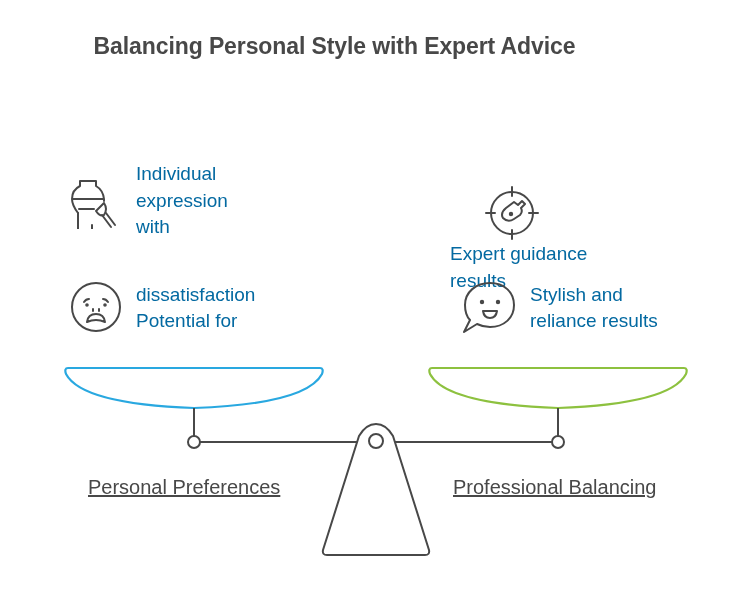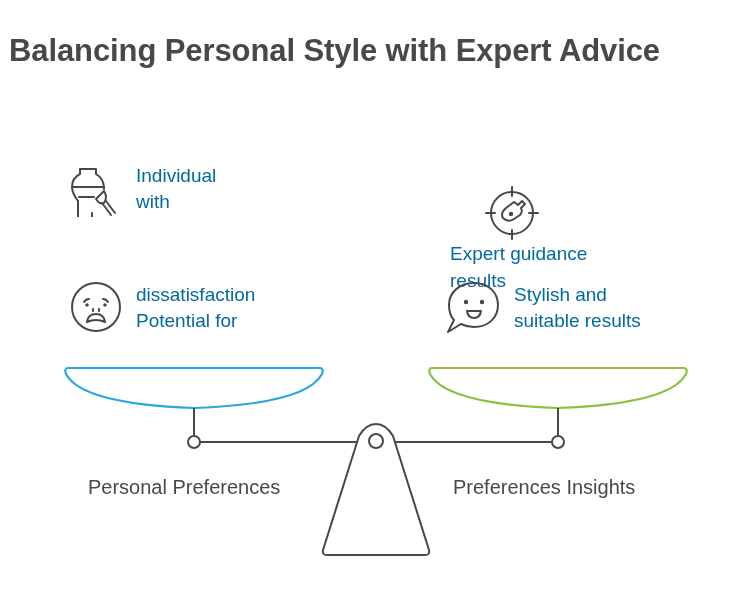--- a/index.html
+++ b/index.html
@@ -4,52 +4,53 @@
   <style>
     html, body { margin: 0; padding: 0; }
     body {
       width: 750px; height: 613px; background: #ffffff;
       position: relative; overflow: hidden;
       font-family: "Liberation Sans", "DejaVu Sans", sans-serif;
       color: #484848;
     }
     .title {
       position: absolute; left: 0; top: 33px; width: 669px;
-      text-align: center; font-size: 31px; font-weight: bold; color: #484848;
+      text-align: center; font-size: 23px; font-weight: bold; color: #484848;
       letter-spacing: -0.1px;
     }
     .item {
       position: absolute; display: flex; align-items: center;
     }
     .item .icon { width: 56px; height: 56px; flex: 0 0 56px; }
     .item .label {
       font-size: 19px; line-height: 26.5px; color: #0369a1; margin-left: 14px;
     }
     .bottom-label {
-      position: absolute; top: 476px; font-size: 20px; color: #484848;
+      position: absolute; top: 476px; font-size: 20px; color: #484848; text-decoration: underline;
     }
     svg.scale { position: absolute; left: 0; top: 0; }
   </style>
 </head>
 <body>
 
 <div class="title">Balancing Personal Style with Expert Advice</div>
 
 <div class="item" style="left:66px; top:161px;">
   <svg class="icon" viewBox="0 0 56 56">
     <g fill="none" stroke="#484848" stroke-width="2" stroke-linecap="round" stroke-linejoin="round">
       <path d="M14 8 H30 L30 13 Q37 17 38 26 L38 28 M14 8 L14 13 Q6 17 6 26 Q6 32 12 40 L12 60 M6 26 H38"></path>
       <path d="M12 40 L12 61 H26 V52"></path>
       <path d="M13 36 H28"></path>
       <path d="M30 38 Q36 32 38 30 Q42 36 38 42 Q34 44 30 38 Z"></path>
       <path d="M36 42 L45 54 M40 40 L49 52"></path>
     </g>
   </svg>
   <div class="label">
     <div>Individual</div>
+    <div>expression</div>
     <div>with</div>
   </div>
 </div>
 
 <div class="item" style="left:66px; top:280px;">
   <svg class="icon" viewBox="0 0 56 56">
     <g fill="none" stroke="#484848" stroke-width="2" stroke-linecap="round" stroke-linejoin="round">
       <circle cx="30" cy="27" r="24"></circle>
       <path d="M18 22 Q20 19 23 19"></path>
       <path d="M37 19 Q40 19 42 22"></path>
@@ -73,32 +74,32 @@
       <path d="M22 23 L30 17 L34 20 L38 16 L41 19 L37 23 Q39 27 36 30 L30 34 Q24 38 19 33 Q16 28 22 23 Z"></path>
       <circle cx="27" cy="29" r="1.2" fill="#484848"></circle>
     </g>
   </svg>
   <div class="label">
     <div>Expert guidance</div>
     <div>results</div>
   </div>
 </div>
 
-<div class="item" style="left:444px; top:280px;">
+<div class="item" style="left:460px; top:280px;">
   <svg class="icon" viewBox="0 0 56 56">
     <g fill="none" stroke="#484848" stroke-width="2" stroke-linecap="round" stroke-linejoin="round">
       <path d="M30 3 C44 3 54 12 54 25 C54 38 44 47 30 47 C25 47 21 46 17 44 L4 52 L10 40 C6 36 5 31 5 25 C5 12 16 3 30 3 Z"></path>
       <circle cx="22" cy="22" r="1.2" fill="#484848"></circle>
       <circle cx="38" cy="22" r="1.2" fill="#484848"></circle>
       <path d="M23 31 H37 Q36 38 30 38 Q24 38 23 31 Z"></path>
     </g>
   </svg>
   <div class="label">
     <div>Stylish and</div>
-    <div>suitable results</div>
+    <div>reliance results</div>
   </div>
 </div>
 
 <svg class="scale" width="750" height="613" viewBox="0 0 750 613">
 
   <path d="M68 368 H320 Q324 368 322 374 Q306 404 194 408 Q82 404 66 374 Q64 368 68 368 Z" fill="none" stroke="#29A8E0" stroke-width="2.2" stroke-linejoin="round"></path>
 
   <path d="M432 368 H684 Q688 368 686 374 Q670 404 558 408 Q446 404 430 374 Q428 368 432 368 Z" fill="none" stroke="#8DC13F" stroke-width="2.2" stroke-linejoin="round"></path>
 
   <line x1="194" y1="408" x2="194" y2="436" stroke="#484848" stroke-width="2"></line>
@@ -107,13 +108,13 @@
   <line x1="200" y1="442" x2="357" y2="442" stroke="#484848" stroke-width="2"></line>
   <line x1="393" y1="442" x2="552" y2="442" stroke="#484848" stroke-width="2"></line>
   <circle cx="194" cy="442" r="6" fill="#fff" stroke="#484848" stroke-width="2"></circle>
   <circle cx="558" cy="442" r="6" fill="#fff" stroke="#484848" stroke-width="2"></circle>
 
   <path d="M359 436 Q366 424 376 424 Q386 424 393 436 L429 550 Q430 555 425 555 L327 555 Q322 555 323 550 Z" fill="#fff" stroke="#484848" stroke-width="2" stroke-linejoin="round"></path>
   <circle cx="376" cy="441" r="7" fill="#fff" stroke="#484848" stroke-width="2"></circle>
 </svg>
 
 <div class="bottom-label" style="left:88px;">Personal Preferences</div>
-<div class="bottom-label" style="left:453px;">Preferences Insights</div>
+<div class="bottom-label" style="left:453px;">Professional Balancing</div>
 
 </body></html>

